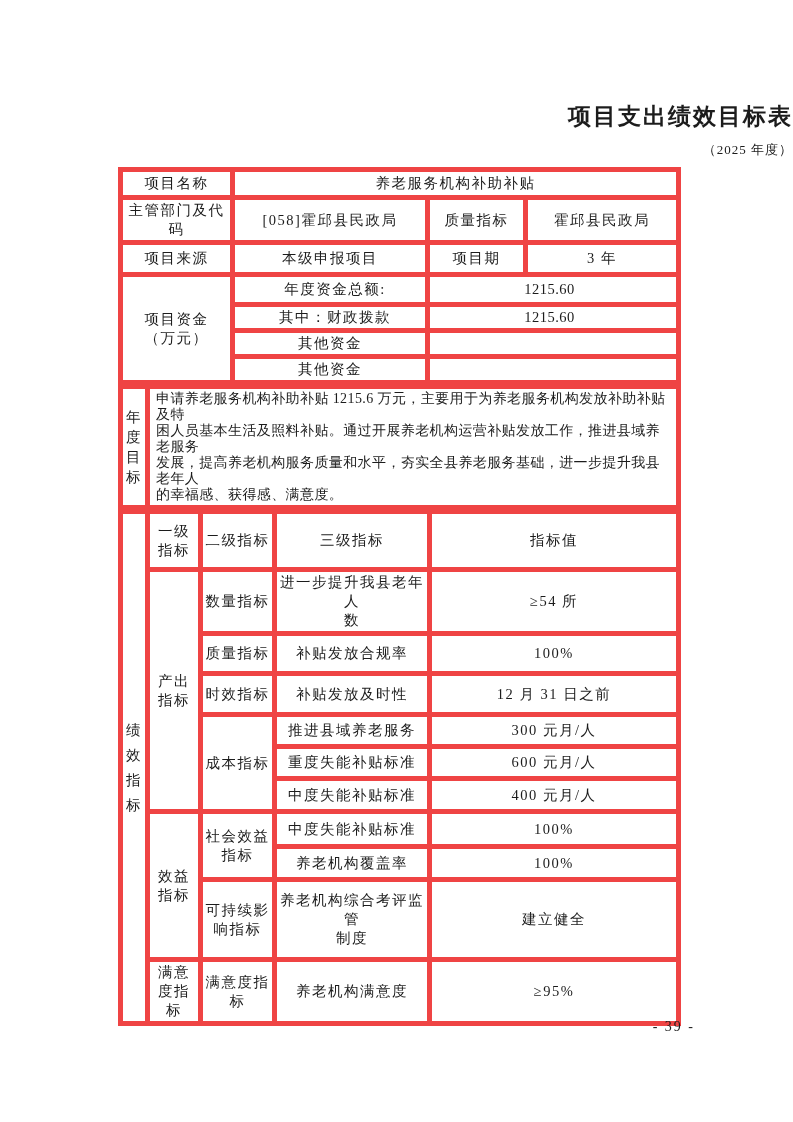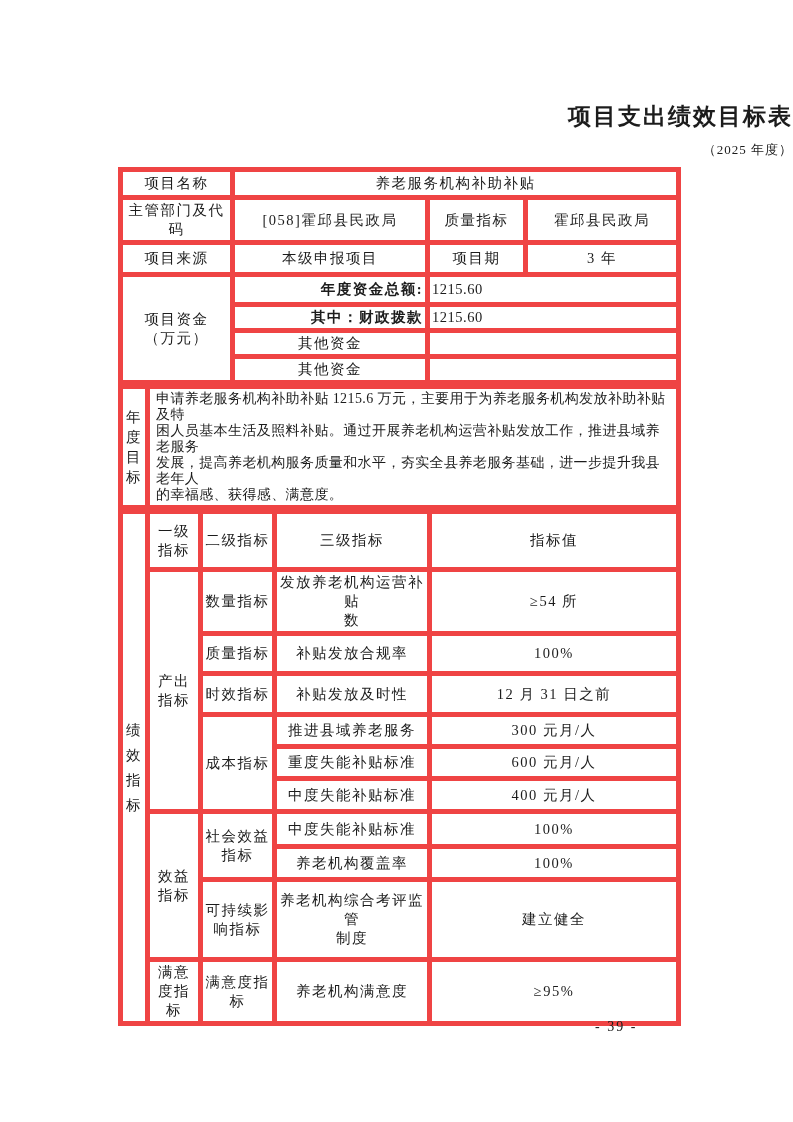--- a/index.html
+++ b/index.html
@@ -18,30 +18,30 @@
     font-size:13px;letter-spacing:1px;
   }
   .doc{position:absolute;left:118px;top:167px;}
   table.t{border-collapse:collapse;table-layout:fixed;}
   table.tB,table.tC{margin-top:-1px;}
   td{
     border:5px solid #ef4444;text-align:center;vertical-align:middle;
     font-size:14.5px;letter-spacing:1.5px;white-space:pre-line;
     padding:1px 2px;overflow:hidden;
   }
-  td.fl{text-align:right;padding-left:12px;font-weight:bold;}
-  td.fv{text-align:left;padding-right:9px;letter-spacing:0.5px;}
+  td.fl{text-align:center;padding-left:12px;}
+  td.fv{text-align:center;padding-right:9px;letter-spacing:0.5px;}
   td.vlabel{line-height:20px;padding:0;}
   td.vbig{line-height:25px;padding:0;}
   td.para{
     text-align:left;padding:2px 6px;font-size:14px;line-height:16px;
     letter-spacing:0.4px;white-space:pre-line;
   }
   .pagenum{
-    position:absolute;top:1019px;left:595px;width:100px;text-align:left;
+    position:absolute;top:1019px;left:595px;width:100px;text-align:right;
     font-size:14px;letter-spacing:2px;
   }
 </style>
 </head>
 <body>
 
 <div class="title">项目支出绩效目标表</div>
 <div class="subtitle">（2025 年度）</div>
 
 <div class="doc">
@@ -127,21 +127,21 @@
       <td>一级
 指标</td>
       <td>二级指标</td>
       <td>三级指标</td>
       <td>指标值</td>
     </tr>
     <tr style="height:44px">
       <td rowspan="6">产出
 指标</td>
       <td>数量指标</td>
-      <td>发放养老机构运营补贴
+      <td>进一步提升我县老年人
 数</td>
       <td>≥54 所</td>
     </tr>
     <tr style="height:40px">
       <td>质量指标</td>
       <td>补贴发放合规率</td>
       <td>100%</td>
     </tr>
     <tr style="height:41px">
       <td>时效指标</td>

